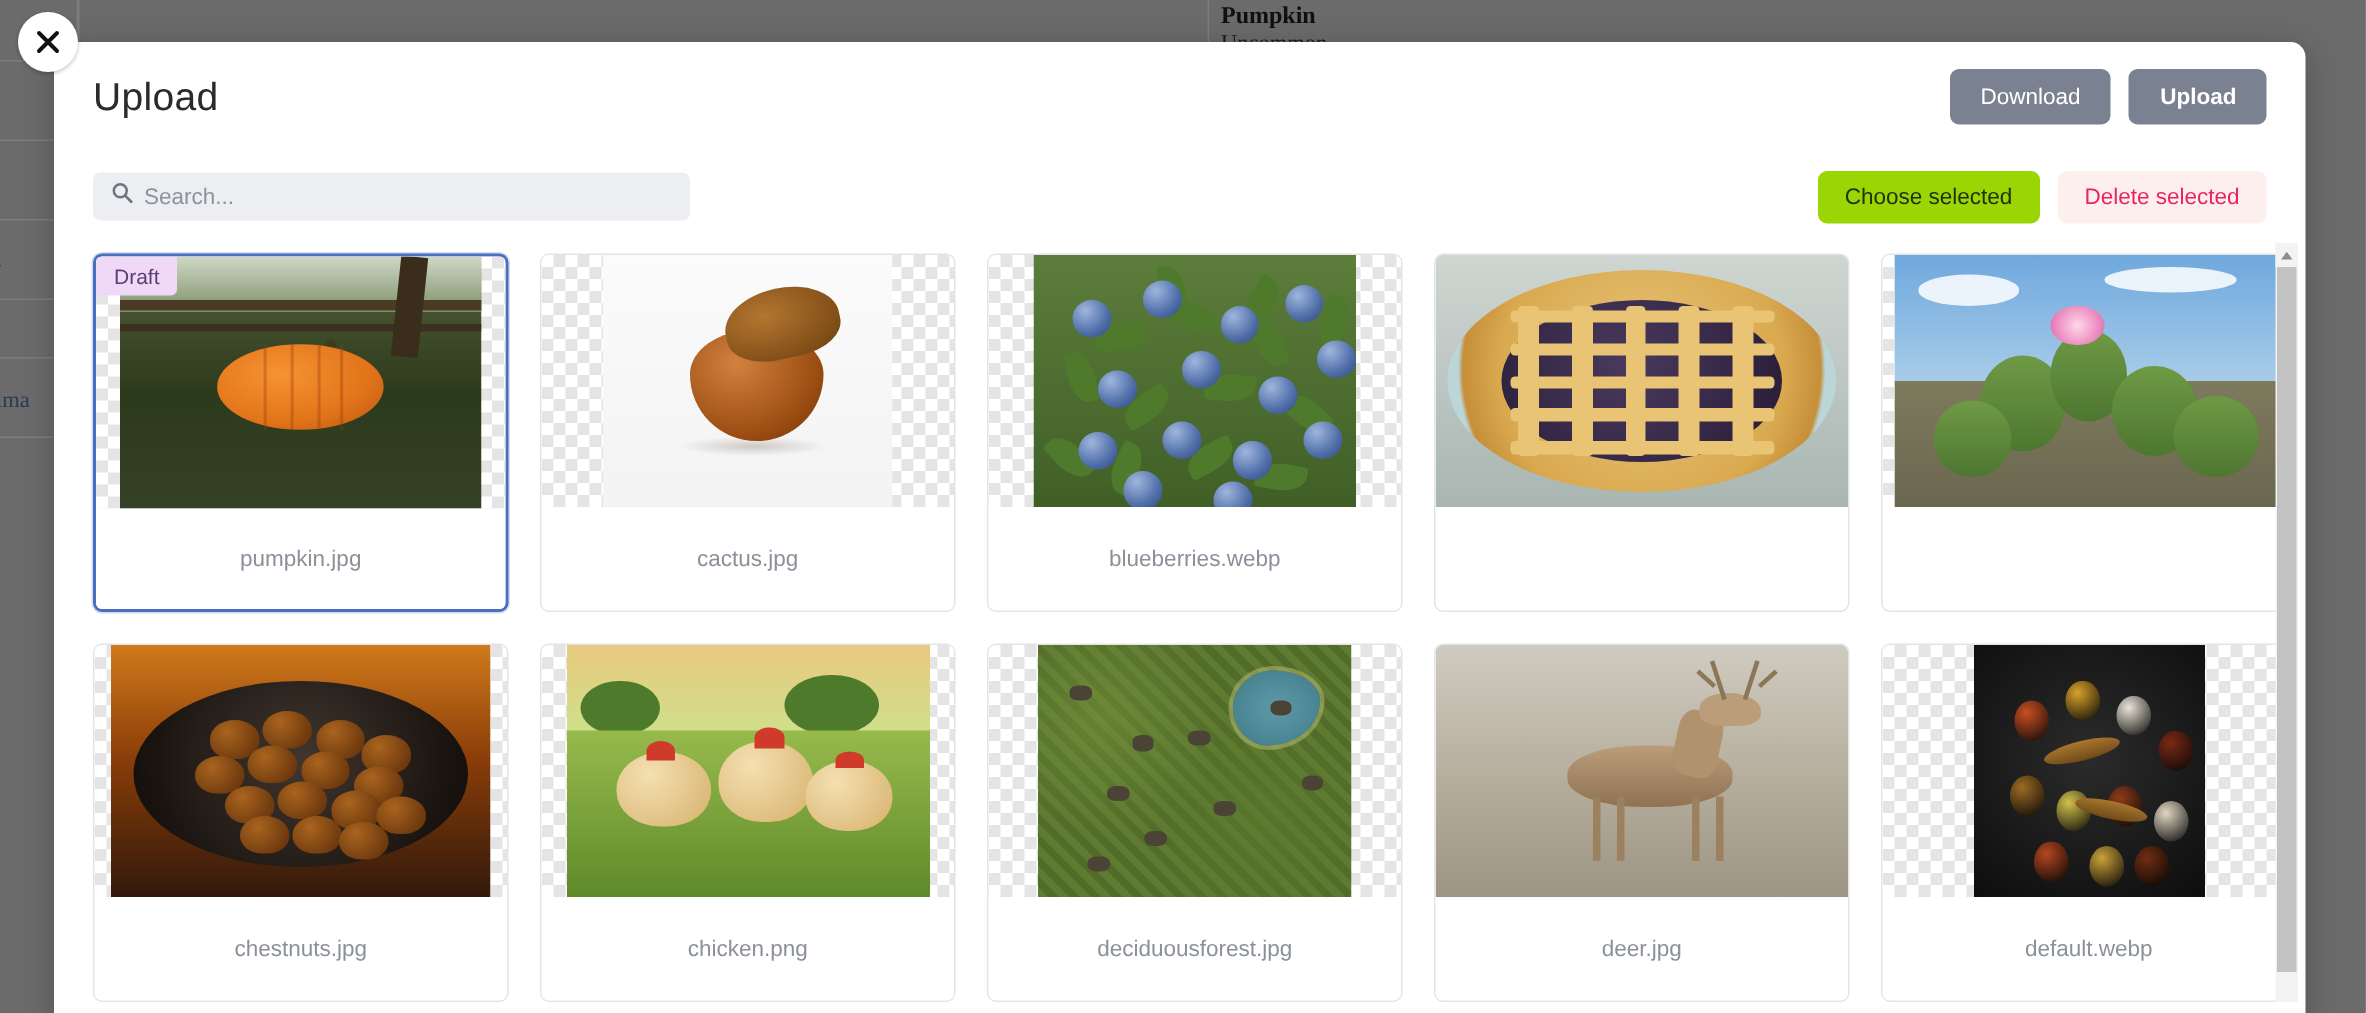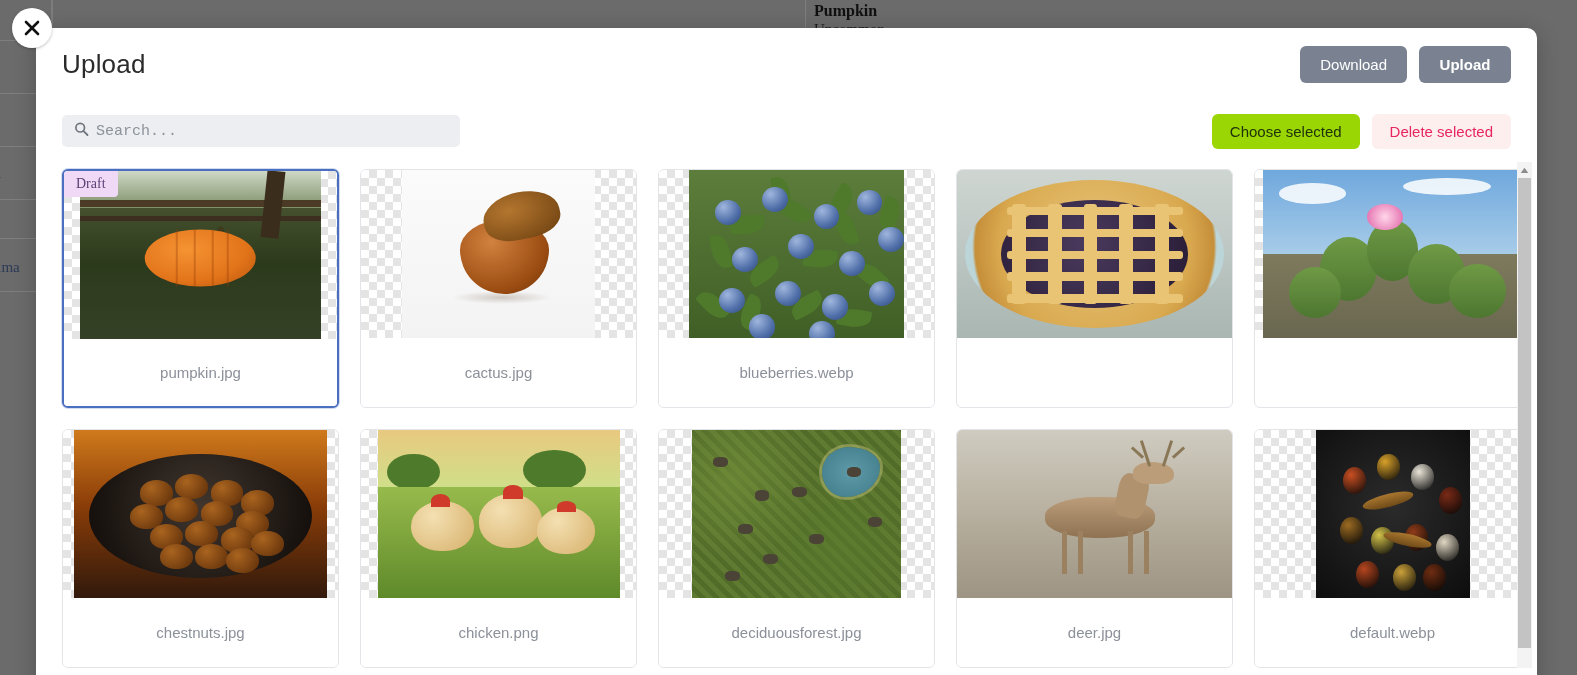--- a/index.html
+++ b/index.html
@@ -76,20 +76,21 @@
   }
   .header-actions { display: flex; gap: 12px; align-items: center; }
   .btn {
     border: none; cursor: pointer; border-radius: 6px;
     font-family: "Liberation Sans", sans-serif;
   }
   .btn-grey {
     background: #7a8291; color: #fff;
     font-size: 15px; padding: 10px 20px;
     min-width: 92px;
+    text-align: right;
   }
   .btn-grey.strong { font-weight: bold; }
 
   .toolbar {
     height: 62px;
     padding: 0 26px;
     display: flex; align-items: center; justify-content: space-between;
   }
   .search-wrap {
     position: relative;
@@ -100,21 +101,21 @@
     padding-left: 34px;
   }
   .search-icon {
     position: absolute; left: 12px; top: 50%; transform: translateY(-50%);
     display: block; color: #6f757e;
   }
   .search-input {
     border: none; outline: none; background: transparent;
     width: 100%; height: 100%;
     font-size: 15px; color: #2f3338;
-    font-family: Liberation Mono, monospace;
+    font-family: Liberation Sans, sans-serif;
   }
   .search-input::placeholder { color: #8d939b; }
 
   .toolbar-actions { display: flex; gap: 12px; align-items: center; }
   .btn-danger-soft {
     background: #fcefee; color: #e8255f;
     font-size: 15px; padding: 9px 18px; border-radius: 6px;
   }
   .btn-green {
     background: #9ad604; color: #20320a;
@@ -171,21 +172,20 @@
     font-size: 15px; color: #8b9099;
     background: #fff;
   }
   .draft-badge {
     position: absolute; left: 0; top: 0;
     background: #efd9f7; color: #5a3f73;
     font-size: 14px;
     padding: 5px 12px;
     border-radius: 0 0 4px 0;
     z-index: 5;
-    font-family: Liberation Serif, serif;
   }
 
   
   .scrollbar {
     position: absolute; right: 5px; top: 0;
     width: 15px; height: 506px;
     background: #f3f3f3;
     z-index: 10;
   }
   .sb-arrow {

